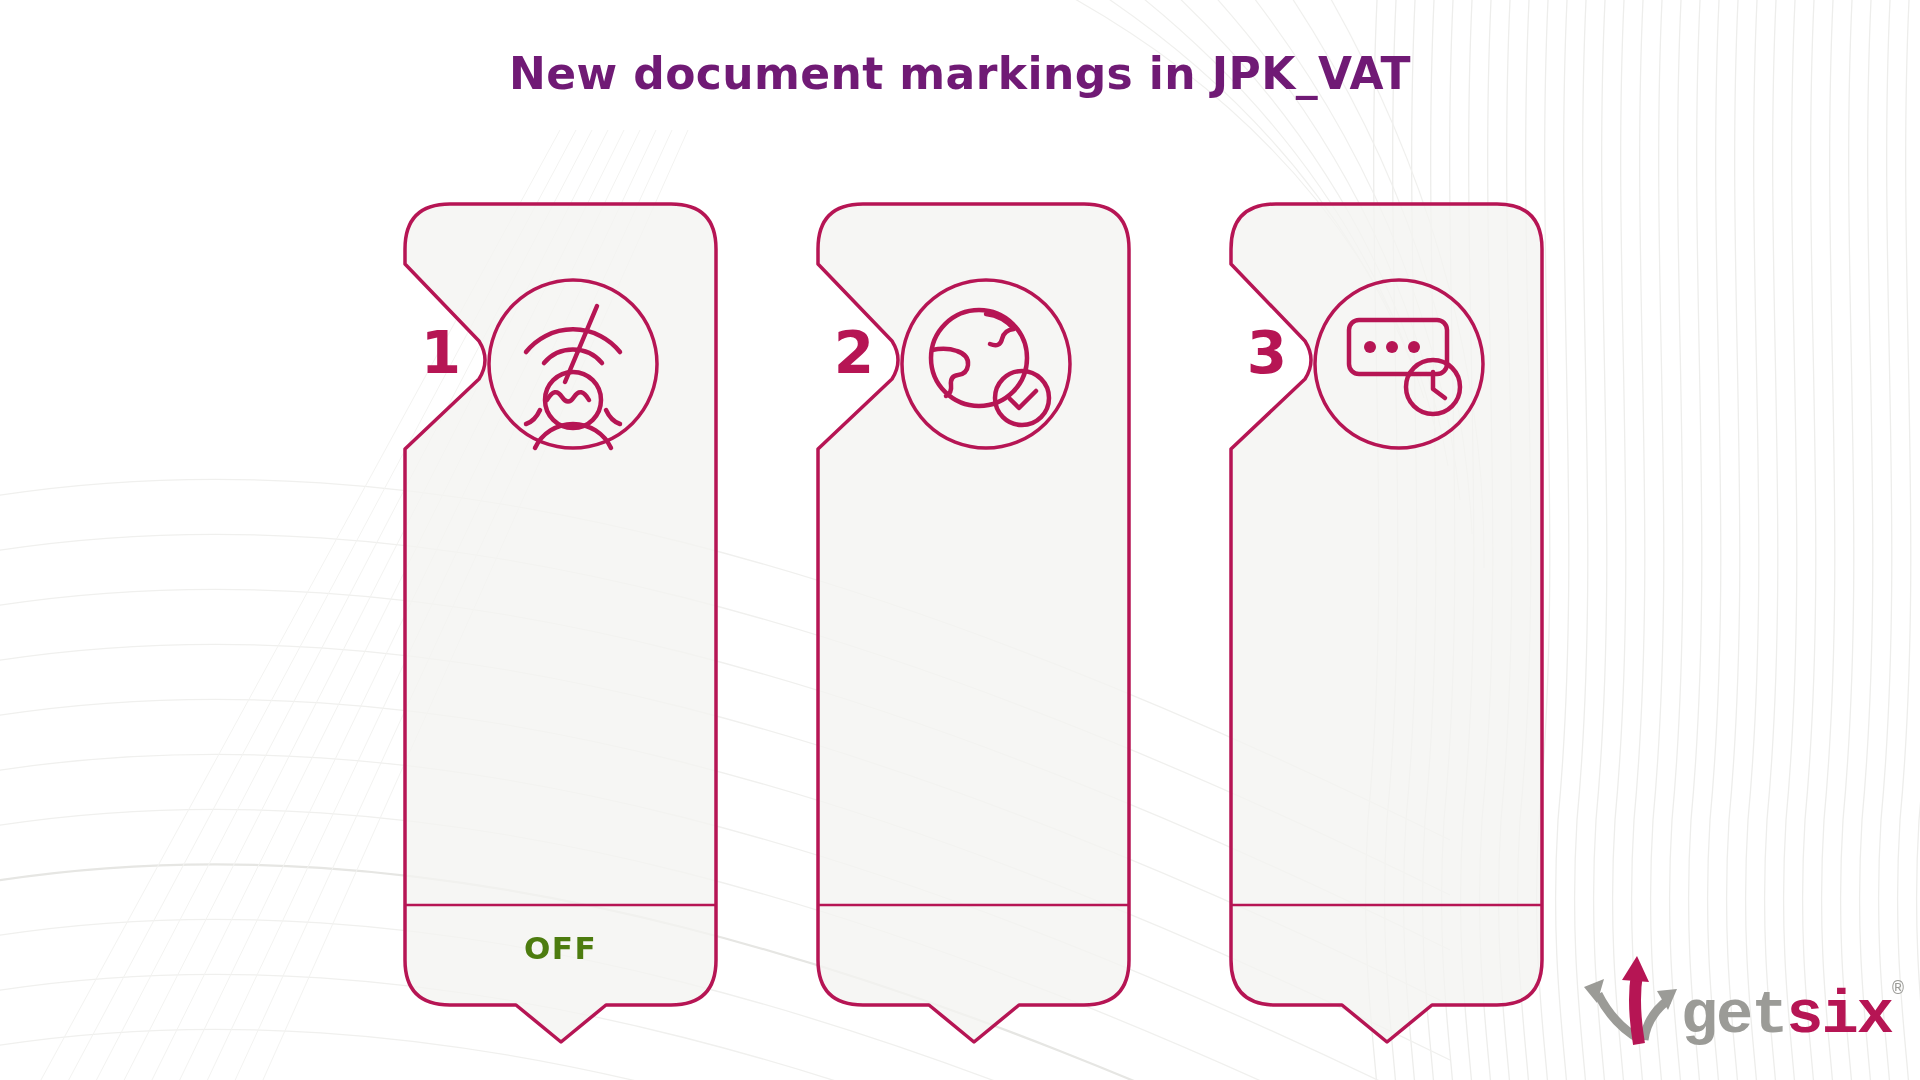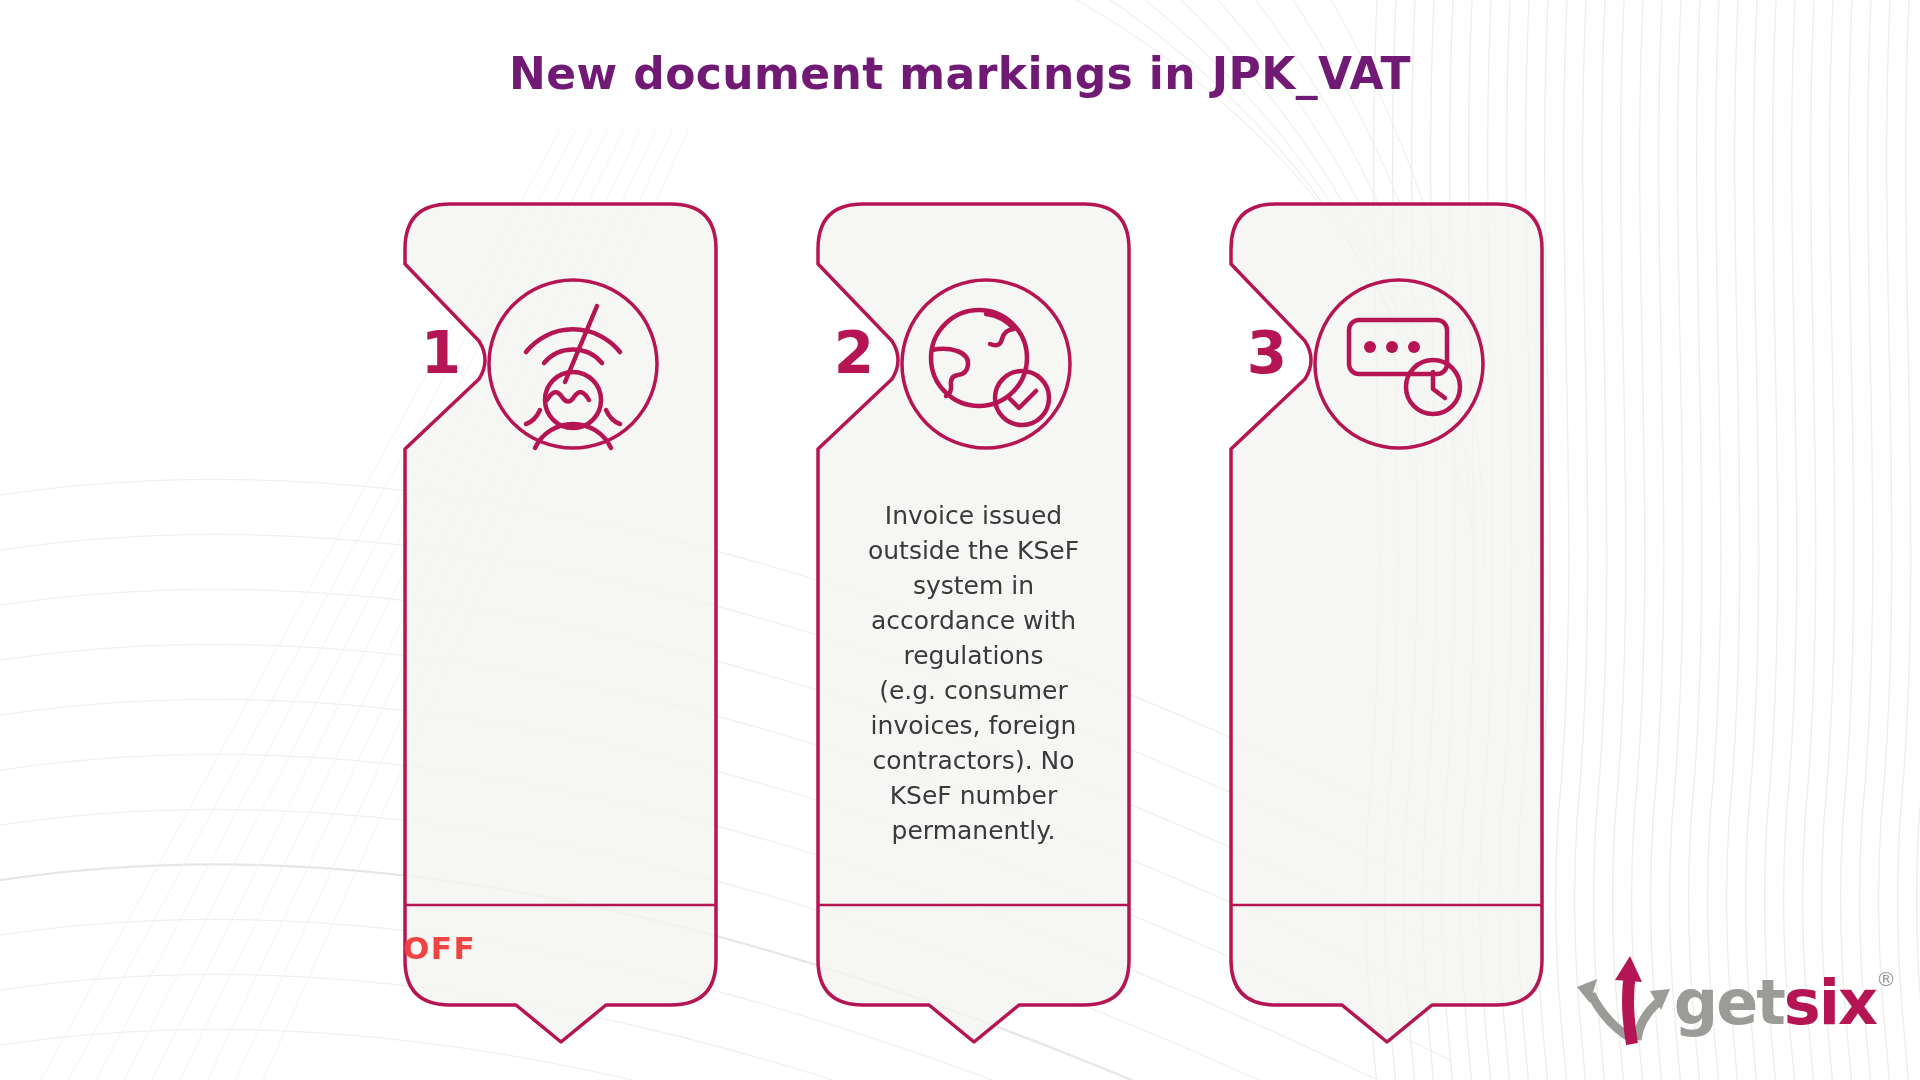--- a/index.html
+++ b/index.html
@@ -21,26 +21,26 @@
     position:absolute;left:8px;top:122px;width:60px;text-align:center;
     font-size:58px;font-weight:bold;color:#b61554;line-height:1;
   }
   .card-text{
     position:absolute;left:22px;right:22px;top:255px;height:432px;
     display:flex;align-items:center;justify-content:center;
     text-align:center;font-size:25px;line-height:1.4;color:#3a3a3a;
     white-space:pre-line;
   }
   .card-label{
-    position:absolute;left:0;right:0;top:728px;text-align:left;
-    font-size:31px;font-weight:bold;letter-spacing:1.5px;color:#ef4444;
+    position:absolute;left:0;right:0;top:728px;text-align:center;
+    font-size:31px;font-weight:bold;letter-spacing:1.5px;color:#4d7c0f;
   }
   .logo{
-    position:absolute;right:24px;bottom:34px;z-index:2;
-    display:flex;align-items:center;
+    position:absolute;right:16px;bottom:34px;z-index:2;
+    display:flex;align-items:flex-end;font-family:Liberation Mono, monospace;
   }
   .logo-arrows{margin-right:4px;}
   .logo-text{font-size:62px;font-weight:bold;letter-spacing:-2px;line-height:.95;}
   .logo-get{color:#9b9b97;}
   .logo-six{color:#b61554;}
   .logo-reg{font-size:20px;color:#9b9b97;vertical-align:38px;letter-spacing:0;font-weight:normal;}
   .stroke{fill:none;stroke:#b61554;stroke-width:4.5;stroke-linecap:round;stroke-linejoin:round;}
 </style>
 </head>
 <body>
@@ -135,30 +135,20 @@
     <circle cx="170" cy="162" r="84" fill="none" stroke="#b61554" stroke-width="3.5"></circle>
     <g>
       <circle class="stroke" cx="163" cy="156" r="48"></circle>
       <path class="stroke" d="M 116 148 q 14 -3 25 1 q 12 4 11 14 q -1 9 -10 10 q -8 1 -7 10 q 1 8 -5 11"></path>
       <path class="stroke" d="M 170 112 q 17 2 28 15 q -10 1 -12 10 q -2 9 -12 5"></path>
       <circle class="stroke" cx="206" cy="196" r="27" fill="#f5f5f3"></circle>
       <path class="stroke" d="M 194 197 l 9 9 l 17 -17"></path>
     </g>
   </svg>
   <div class="card-number">2</div>
-  <div class="card-text">Invoice issued
-outside the KSeF
-system in
-accordance with
-regulations
-(e.g. consumer
-invoices, foreign
-contractors). No
-KSeF number
-permanently.</div>
 </div>
 
 <div class="card card-3">
   <svg class="card-gfx" width="315" height="844" viewBox="0 0 315 844">
     <path d="M 47 2 H 268 Q 313 2 313 47 V 758 Q 313 803 268 803 H 203 L 158 840 L 113 803 H 47 Q 2 803 2 758 V 247 L 76 177 Q 88 158 76 139 L 2 62 V 47 Q 2 2 47 2 Z" fill="rgba(243,243,241,0.78)" stroke="#b61554" stroke-width="3.5" stroke-linejoin="round"></path>
     <path d="M 2 703 H 313" stroke="#b61554" stroke-width="2.5" fill="none"></path>
     <circle cx="170" cy="162" r="84" fill="none" stroke="#b61554" stroke-width="3.5"></circle>
     <g>
       <rect class="stroke" x="120" y="118" width="98" height="54" rx="10"></rect>
       <circle cx="141" cy="145" r="6" fill="#b61554"></circle>

